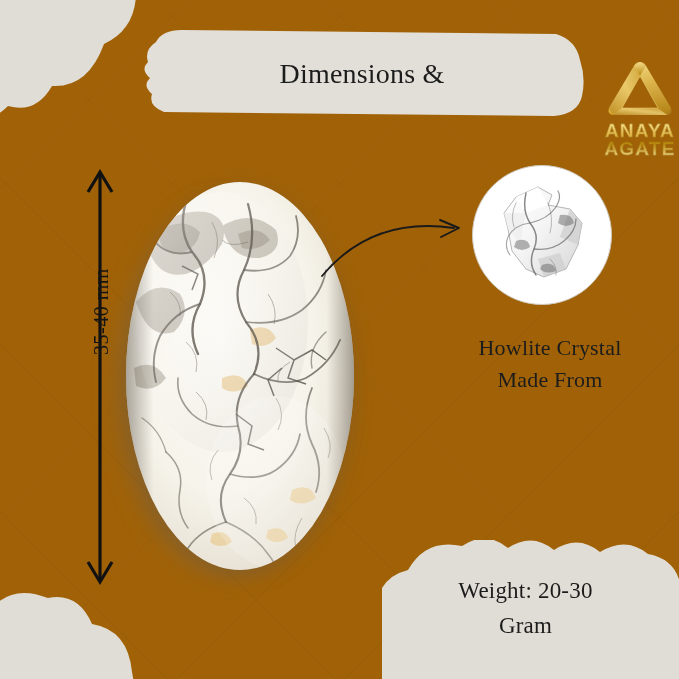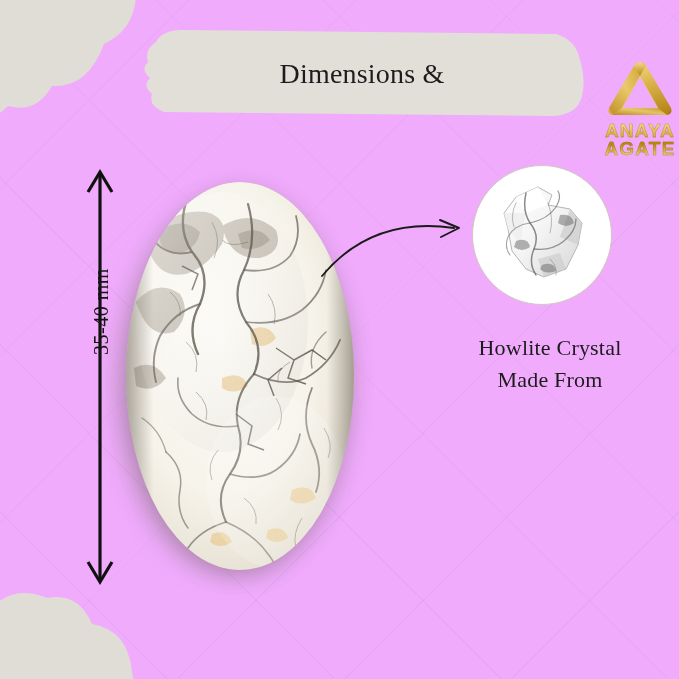--- a/index.html
+++ b/index.html
@@ -5,21 +5,21 @@
 <style>
   html,body{margin:0;padding:0;background:#ffffff;}
   body{
     font-family:"Liberation Serif", serif;
     width:679px;height:679px;
     overflow:hidden;
   }
   #canvas{
     position:relative;
     width:679px;height:679px;
-    background:#f0abfc;
+    background:#a16207;
     overflow:hidden;
   }
 
   
   .grid-texture{
     position:absolute;inset:0;
     background-image:
       repeating-linear-gradient(45deg,  rgba(0,0,0,0.030) 0 1px, rgba(0,0,0,0) 1px 118px),
       repeating-linear-gradient(-45deg, rgba(0,0,0,0.030) 0 1px, rgba(0,0,0,0) 1px 118px);
     pointer-events:none;
@@ -311,14 +311,26 @@
         </g>
       </svg>
     </div>
   </div>
 
   <div class="caption">
     <div>Howlite Crystal</div>
     <div>Made From</div>
   </div>
 
+  <div class="weight-badge">
+    <svg viewBox="0 0 297 139" preserveAspectRatio="none">
+      <path d="M -6 139 L -6 74 Q -6 38 26 30 Q 44 -2 80 6 Q 104 -10 126 8
+               Q 150 -8 172 10 Q 196 -6 218 12 Q 244 -4 266 14 Q 300 20 300 60
+               L 300 139 Z" fill="#e0ddd6"></path>
+      <path d="M 40 139 Q 30 118 44 106 Q 62 96 76 110 Q 88 126 82 139 Z" fill="#e0ddd6"></path>
+    </svg>
+    <div class="weight-text">
+      <span>Weight: 20-30</span>
+      <span>Gram</span>
+    </div>
+  </div>
 
 </div>
 
 </body></html>

